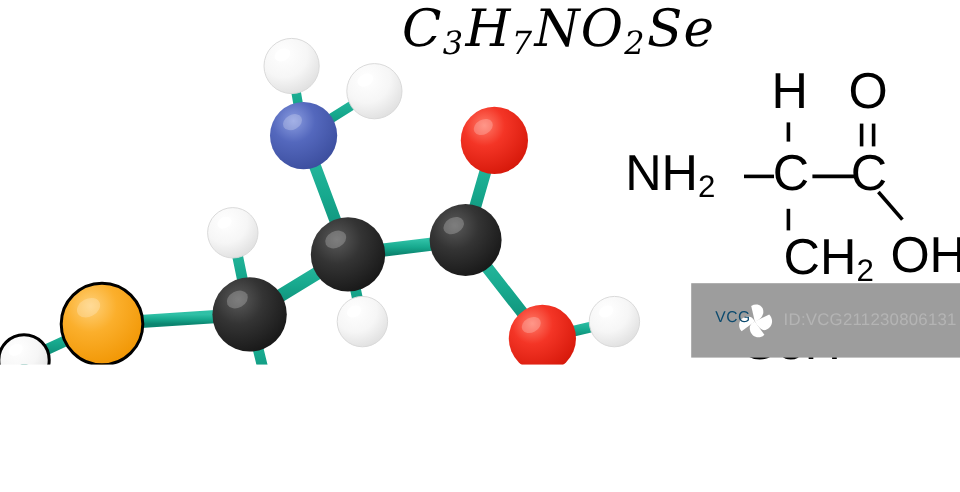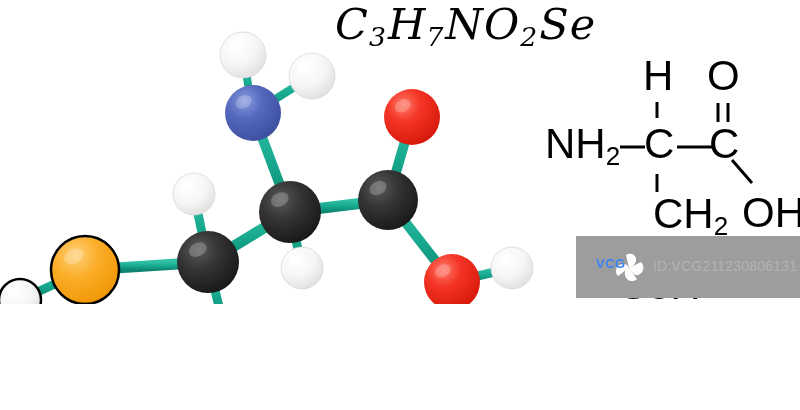--- a/index.html
+++ b/index.html
@@ -91,22 +91,22 @@
     top: 248px;
     width: 60px;
     height: 40px;
   }
   #watermark-vcg {
     position: absolute;
     left: 596px;
     top: 256px;
     font-family: "Liberation Sans", sans-serif;
     font-size: 13px;
-    font-weight: bold;
-    color: #3b82f6;
+    font-weight: normal;
+    color: #0c4a6e;
     letter-spacing: 0.5px;
   }
   #watermark-id {
     position: absolute;
     left: 653px;
     top: 258px;
     font-family: "Liberation Sans", sans-serif;
     font-size: 14px;
     color: #b4b4b4;
     letter-spacing: 0.2px;
@@ -208,21 +208,21 @@
         <line x1="657" y1="102" x2="657" y2="118" stroke="#000" stroke-width="3"></line>
         <line x1="677" y1="147" x2="712" y2="147" stroke="#000" stroke-width="3"></line>
         <line x1="718" y1="103" x2="718" y2="122" stroke="#000" stroke-width="3"></line>
         <line x1="728" y1="103" x2="728" y2="122" stroke="#000" stroke-width="3"></line>
         <line x1="732" y1="160" x2="752" y2="183" stroke="#000" stroke-width="3"></line>
         <line x1="657" y1="174" x2="657" y2="192" stroke="#000" stroke-width="3"></line>
         <line x1="657" y1="243" x2="657" y2="262" stroke="#000" stroke-width="3"></line>
       </g>
   </svg>
   <div id="skeletal-labels">
-      <div class="sf-label" style="left: 545px; top: 123px;"><span>NH</span><sub>2</sub></div>
+      <div class="sf-label" style="left: 521px; top: 123px;"><span>NH</span><sub>2</sub></div>
       <div class="sf-label" style="left: 643px; top: 55px;"><span>H</span></div>
       <div class="sf-label" style="left: 644px; top: 123px;"><span>C</span></div>
       <div class="sf-label" style="left: 709px; top: 123px;"><span>C</span></div>
       <div class="sf-label" style="left: 707px; top: 55px;"><span>O</span></div>
       <div class="sf-label" style="left: 742px; top: 192px;"><span>OH</span></div>
       <div class="sf-label" style="left: 653px; top: 193px;"><span>CH</span><sub>2</sub></div>
       <div class="sf-label" style="left: 619px; top: 264px;"><span>SeH</span></div>
     </div>
 
   <div id="watermark-band"></div>

